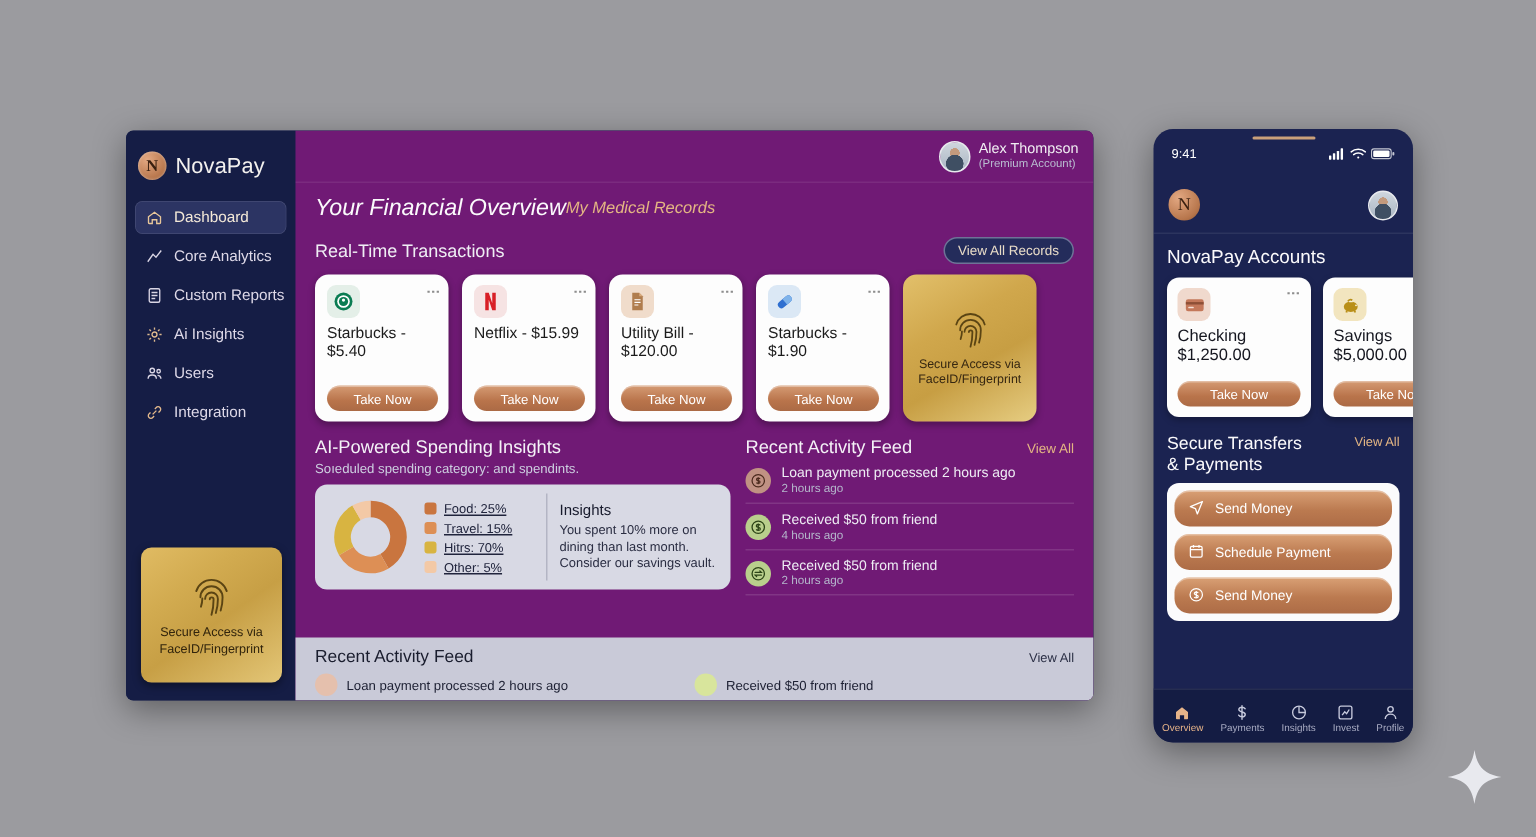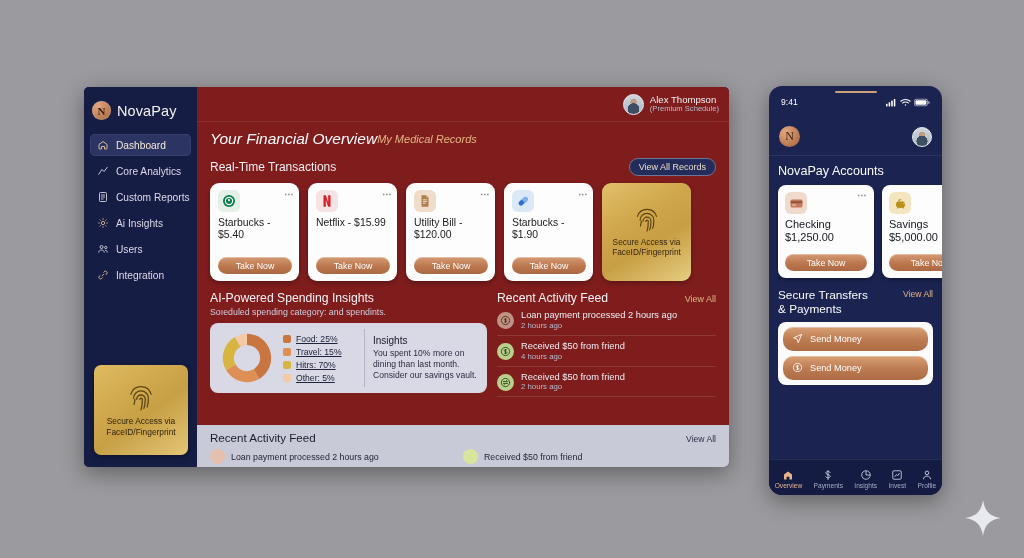--- a/index.html
+++ b/index.html
@@ -75,21 +75,21 @@
     gap: 3px;
     padding: 4px;
   }
   #secure-badge-desktop .fp { width: 28px; height: 30px; }
   #secure-badge-desktop .cap {
     font-size: 8.4px; color: #31240c; text-align: center; line-height: 1.22;
   }
   
   #main {
     flex: 1; display: flex; flex-direction: column;
-    background: #7f1d1d;
+    background: #701a75;
     position: relative;
   }
   #topbar {
     height: 35px;
     display: flex; align-items: center; justify-content: flex-end;
     padding-right: 10px;
     border-bottom: .5px solid rgba(255,255,255,.08);
   }
   #user-chip { display: flex; align-items: center; gap: 6px; }
   #user-chip .avatar {
@@ -377,21 +377,21 @@
     </div>
   </div>
 
   <div id="main">
 
     <div id="topbar">
       <div id="user-chip">
         <div class="avatar"></div>
         <div>
           <div class="uname">Alex Thompson</div>
-          <div class="urole">(Premium Schedule)</div>
+          <div class="urole">(Premium Account)</div>
         </div>
       </div>
     </div>
 
     <div id="content">
       <div class="row-between">
         <div id="overview-title">Your Financial Overview</div>
         <div id="medical-link">My Medical Records</div>
       </div>
 
@@ -647,20 +647,27 @@
     </div>
 
     <div id="transfers-box">
       <div class="tbtn">
         <svg viewBox="0 0 24 24" fill="none" stroke="#fff" stroke-width="1.9" stroke-linejoin="round">
             <path d="M21 3L3.5 10.4l7.3 2.8L13.6 21z"></path>
           </svg>
         <span>Send Money</span>
       </div>
       <div class="tbtn">
+        <svg viewBox="0 0 24 24" fill="none" stroke="#fff" stroke-width="1.9">
+            <rect x="3.5" y="5" width="17" height="15.5" rx="2"></rect>
+            <path d="M3.5 9.5h17M8 3v4M16 3v4"></path>
+          </svg>
+        <span>Schedule Payment</span>
+      </div>
+      <div class="tbtn">
         <svg viewBox="0 0 24 24" fill="none" stroke="#fff" stroke-width="1.8">
             <circle cx="12" cy="12" r="9"></circle>
             <path d="M12 6.6v10.8M14.9 9.4c-.7-.9-1.8-1.3-2.9-1.3-1.6 0-2.8.9-2.8 2.1 0 2.8 5.7 1.5 5.7 4.3 0 1.2-1.2 2.1-2.9 2.1-1.2 0-2.4-.5-3-1.3"></path>
           </svg>
         <span>Send Money</span>
       </div>
     </div>
   </div>
 
   <div id="tabbar">

